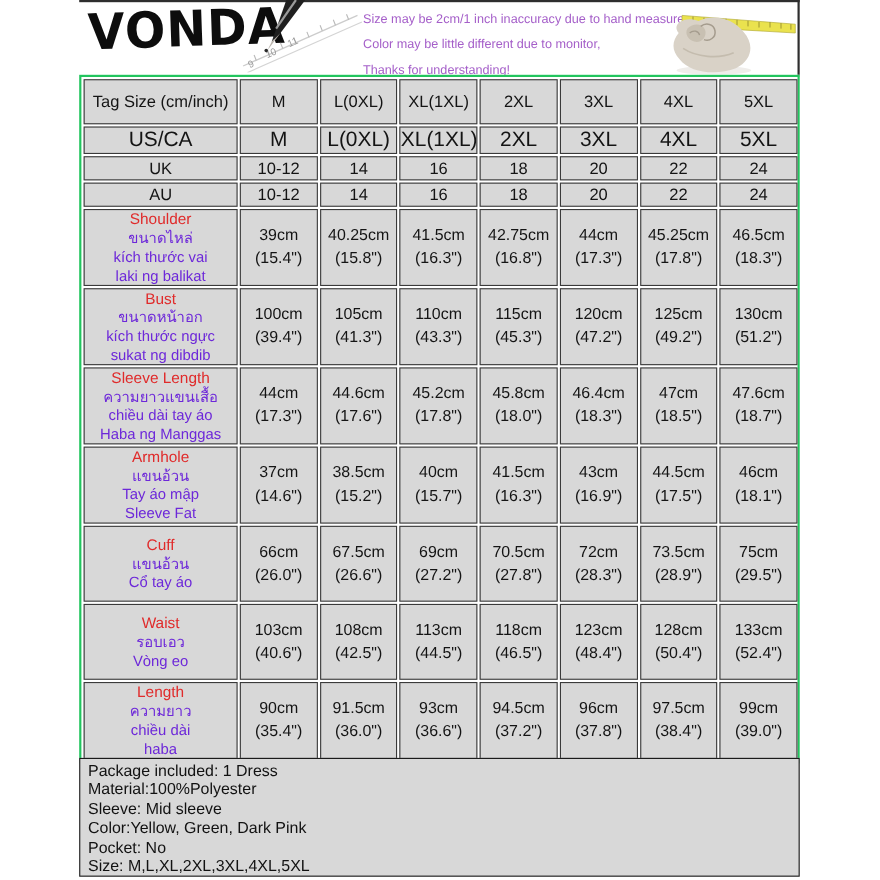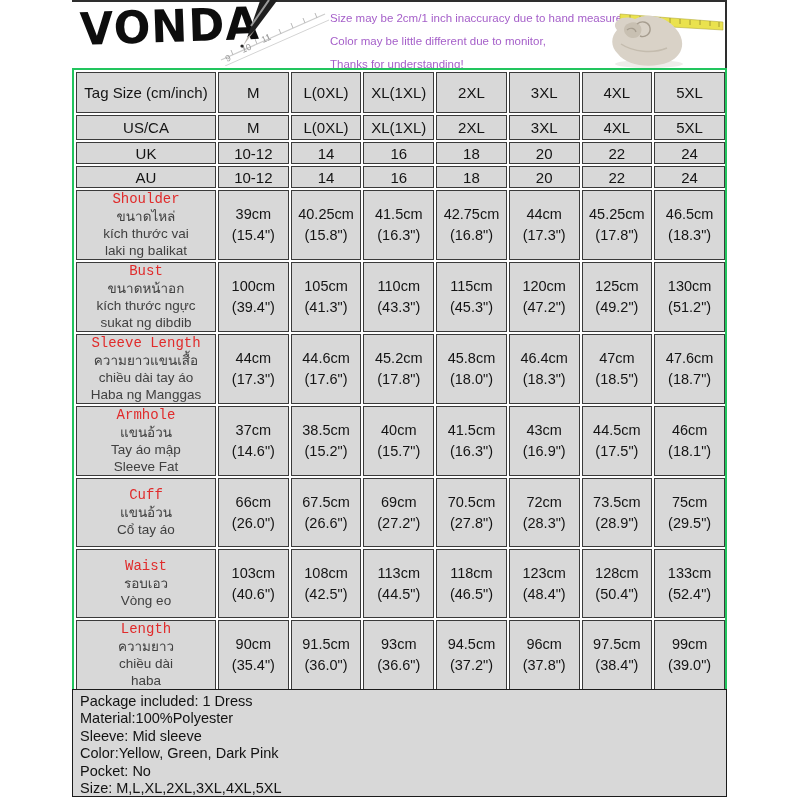--- a/index.html
+++ b/index.html
@@ -18,25 +18,25 @@
   .handtape{position:absolute;left:597px;top:0;}
   
   .table-frame{position:absolute;left:72px;top:68px;width:655px;border:2px solid #22c55e;
                box-sizing:border-box;background:#fff;}
   table.size{border-collapse:separate;border-spacing:2px;table-layout:fixed;width:653px;}
   table.size td{border:1px solid #3a3a3a;background:#d8d8d8;text-align:center;
                 vertical-align:middle;padding:0;font-size:14.5px;color:#141414;overflow:hidden;}
   td.white{background:#fdfdfd;}
   .red{color:#e02b2b;}
   tr.r-tag td{height:39px;font-size:15px;}
-  tr.r-us td{height:23px;font-size:15px;}
+  tr.r-us td{height:23px;font-size:19px;}
   tr.r-uk td,tr.r-au td{height:20px;font-size:15px;}
   tr.meas td{height:67px;}
-  .mname{font-size:14px;line-height:17px;font-family:Liberation Mono, monospace;}
-  .mtr{font-size:13.5px;line-height:17px;color:#404040;}
+  .mname{font-size:14px;line-height:17px;}
+  .mtr{font-size:13.5px;line-height:17px;color:#6d28d9;}
   .cmv{line-height:21px;}
   .inv{line-height:21px;}
   
   .pkg{position:absolute;left:72px;top:689px;width:655px;height:108px;box-sizing:border-box;
        background:#d8d8d8;border:1px solid #1b1b1b;padding:3px 6px 16px 7px;}
   .pkg div{font-size:14.5px;line-height:17.4px;white-space:nowrap;}
 </style>
 </head>
 <body>
 

